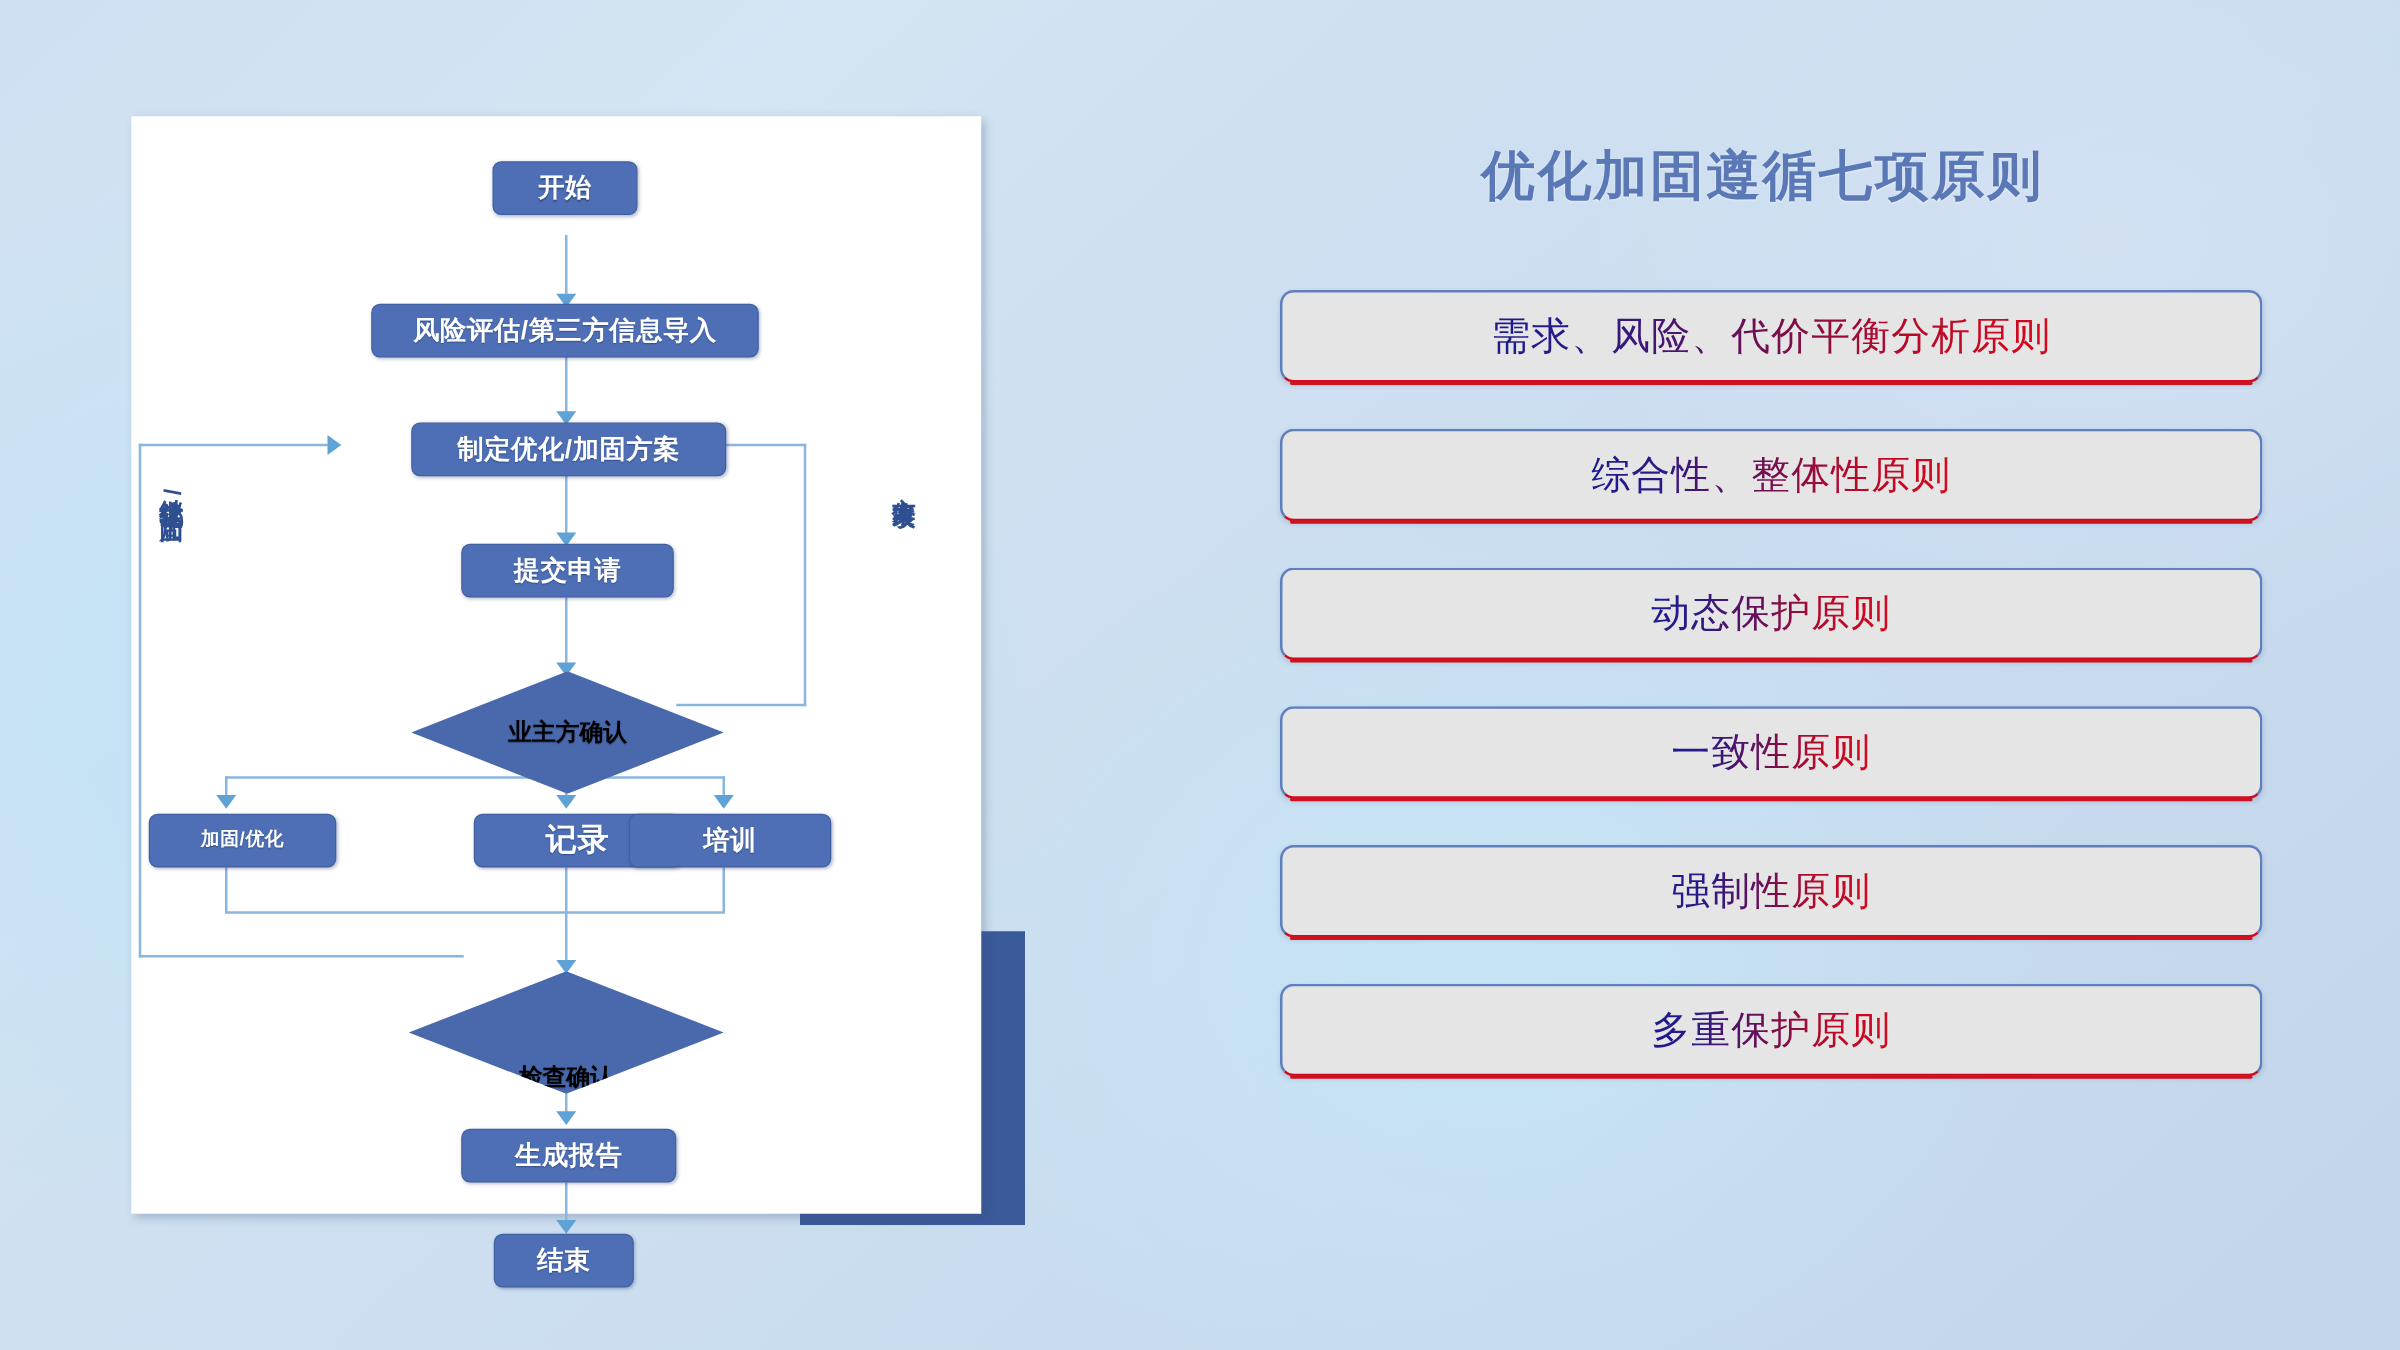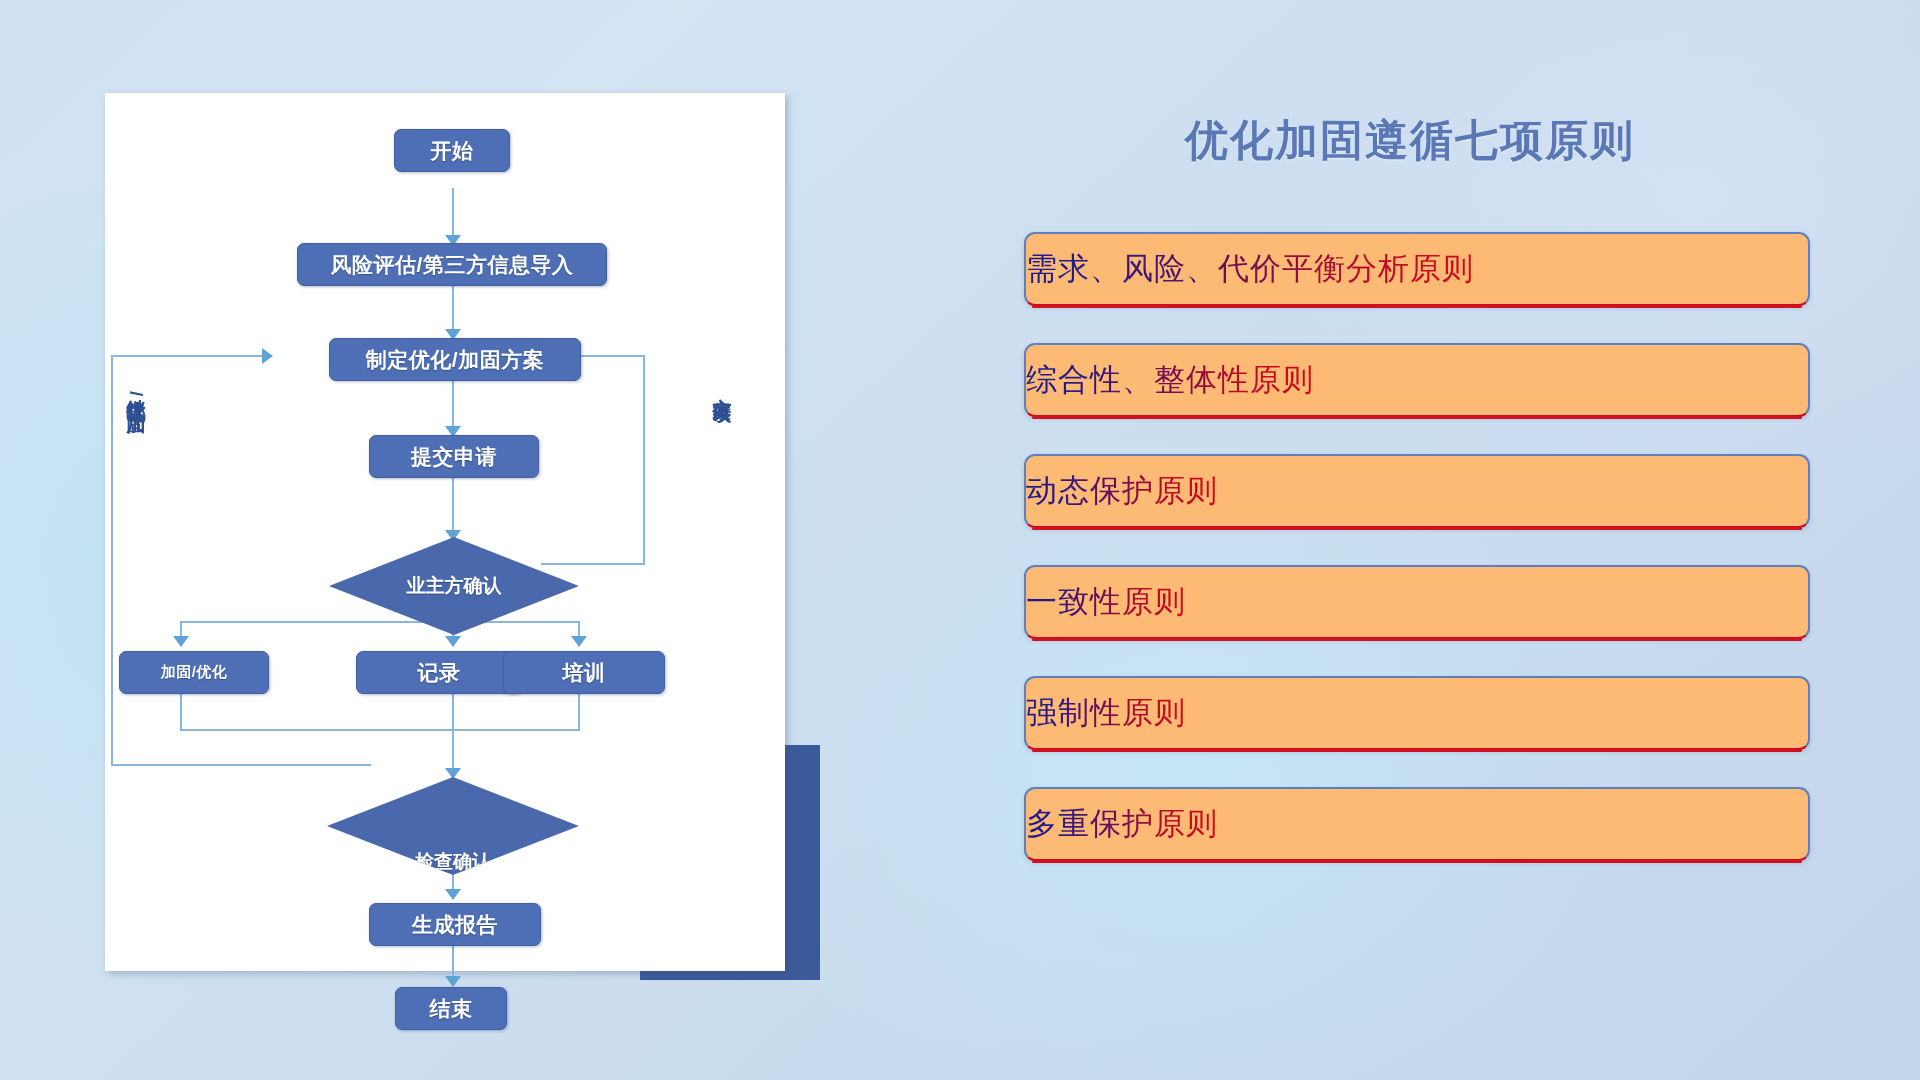--- a/index.html
+++ b/index.html
@@ -34,21 +34,21 @@
     text-align: center;
     letter-spacing: 0.5px;
     text-shadow: 0 1px 1px rgba(20,40,80,0.45);
     box-shadow: 1px 1px 3px rgba(40,60,110,0.35);
     line-height: 1.1;
   }
   .diamond {
     position: absolute;
     background: #4A69AC;
     clip-path: polygon(50% 0%, 100% 50%, 50% 100%, 0% 50%);
-    color: #ffffff;
+    color: #000000;
     font-weight: bold;
     display: flex; align-items: center; justify-content: center;
     text-shadow: 0 1px 1px rgba(20,40,80,0.45);
   }
   .vlabel {
     position: absolute;
     writing-mode: vertical-rl;
     color: #2e4f90;
     font-weight: bold;
     font-size: 19px;
@@ -75,25 +75,25 @@
     position: absolute; left: 0; top: 112px; width: 820px;
     text-align: center;
     font-size: 43px; font-weight: bold; color: #5a78b5;
     letter-spacing: 2px;
     text-shadow: 0 1px 2px rgba(255,255,255,0.55);
   }
   #cards { position: absolute; left: 24px; top: 232px; width: 786px; }
   .pcard {
     position: relative;
     height: 74px; margin-bottom: 37px;
-    background: #fdba74;
+    background: #e5e5e5;
     border-radius: 11px;
     border: 2px solid #5f7fbe;
     border-bottom-color: #cf0a1e;
-    display: flex; align-items: center; 
+    display: flex; align-items: center; justify-content: center;
     box-shadow: 0 2px 4px rgba(70,95,140,0.22);
     font-family: Liberation Mono, monospace;
   }
   .pcard::after {
     content: ""; position: absolute; left: 6px; right: 6px; bottom: -4px; height: 3px;
     background: #d0111f; border-radius: 2px;
   }
   .pcard-text {
     font-size: 31px; font-weight: 500; letter-spacing: 1px;
     background-image: linear-gradient(90deg, #1b1b8f 0%, #2a1a86 18%, #6a0f56 46%, #b40a2a 72%, #d6071b 100%);
@@ -168,21 +168,21 @@
   </div>
 
   <div class="diamond" style="left:224px; top:444px; width:250px; height:98px; font-size:19px;">
     <span>业主方确认</span>
   </div>
 
   <div class="node" style="left:14px; top:558px; width:150px; height:43px; font-size:15px;">
     <span>加固/优化</span>
   </div>
 
-  <div class="node" style="left:251px; top:558px; width:166px; height:43px; font-size:21px;">
+  <div class="node" style="left:274px; top:558px; width:166px; height:43px; font-size:25px;font-family:Liberation Serif, serif;">
     <span>记录</span>
   </div>
 
   <div class="node" style="left:398px; top:558px; width:162px; height:43px; font-size:21px;">
     <span>培训</span>
   </div>
 
   <div class="diamond" style="left:222px; top:684px; width:252px; height:98px; font-size:19px;align-items:flex-end;">
     <span>检查确认</span>
   </div>

